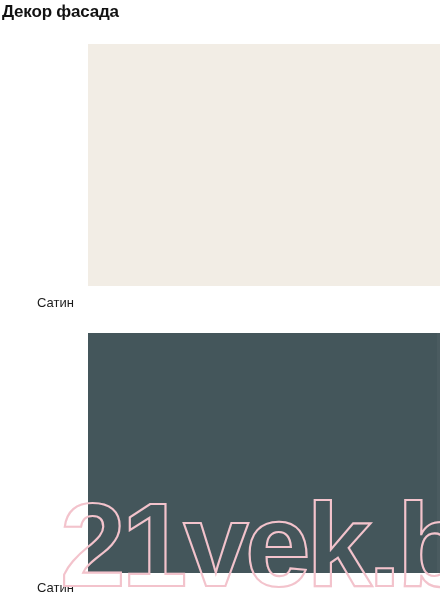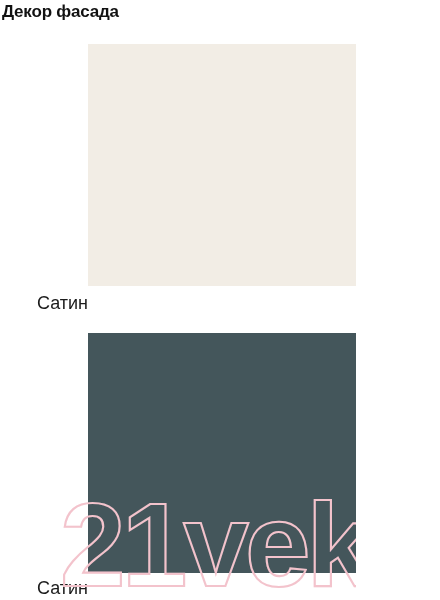--- a/index.html
+++ b/index.html
@@ -10,21 +10,21 @@
     width: 440px;
     height: 600px;
     background: #ffffff;
     font-family: "Liberation Sans", sans-serif;
     overflow: hidden;
     position: relative;
   }
 
   .page {
     position: relative;
-    width: 356px;
+    width: 440px;
     height: 600px;
     background: #ffffff;
     overflow: hidden;
   }
 
   
   .page-title {
     position: absolute;
     left: 2px;
     top: 0px;
@@ -61,21 +61,21 @@
     top: 0;
     bottom: 0;
     width: 3px;
     background: #4a5b60;
   }
 
   
   .swatch-label {
     position: absolute;
     left: 37px;
-    font-size: 18px;
+    font-size: 13px;
     font-weight: normal;
     color: #1b1b1b;
     line-height: 22px;
     white-space: nowrap;
   }
   .label-satin {
     top: 292px;
   }
   .label-benzin {
     top: 577px;

